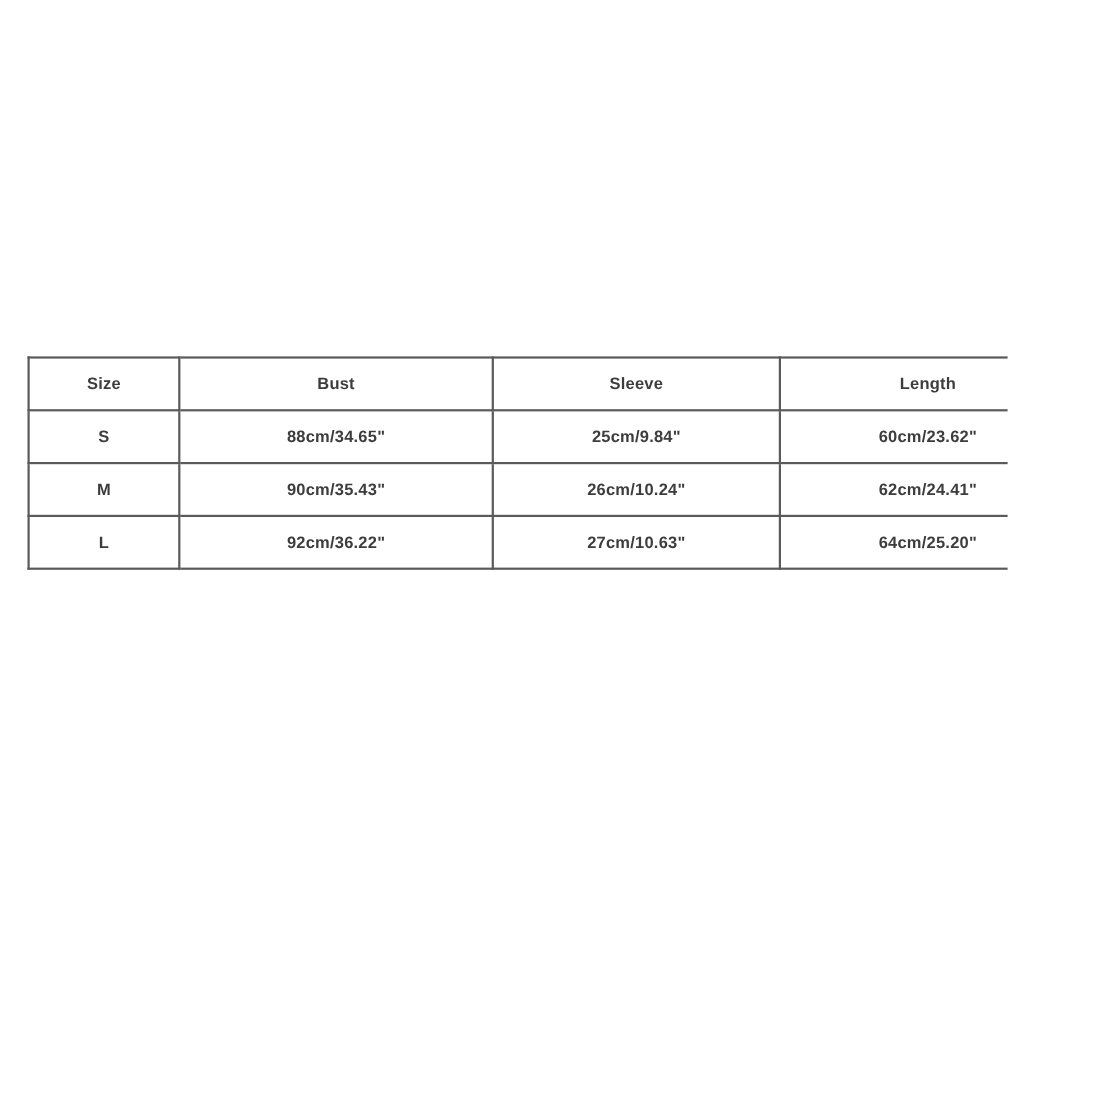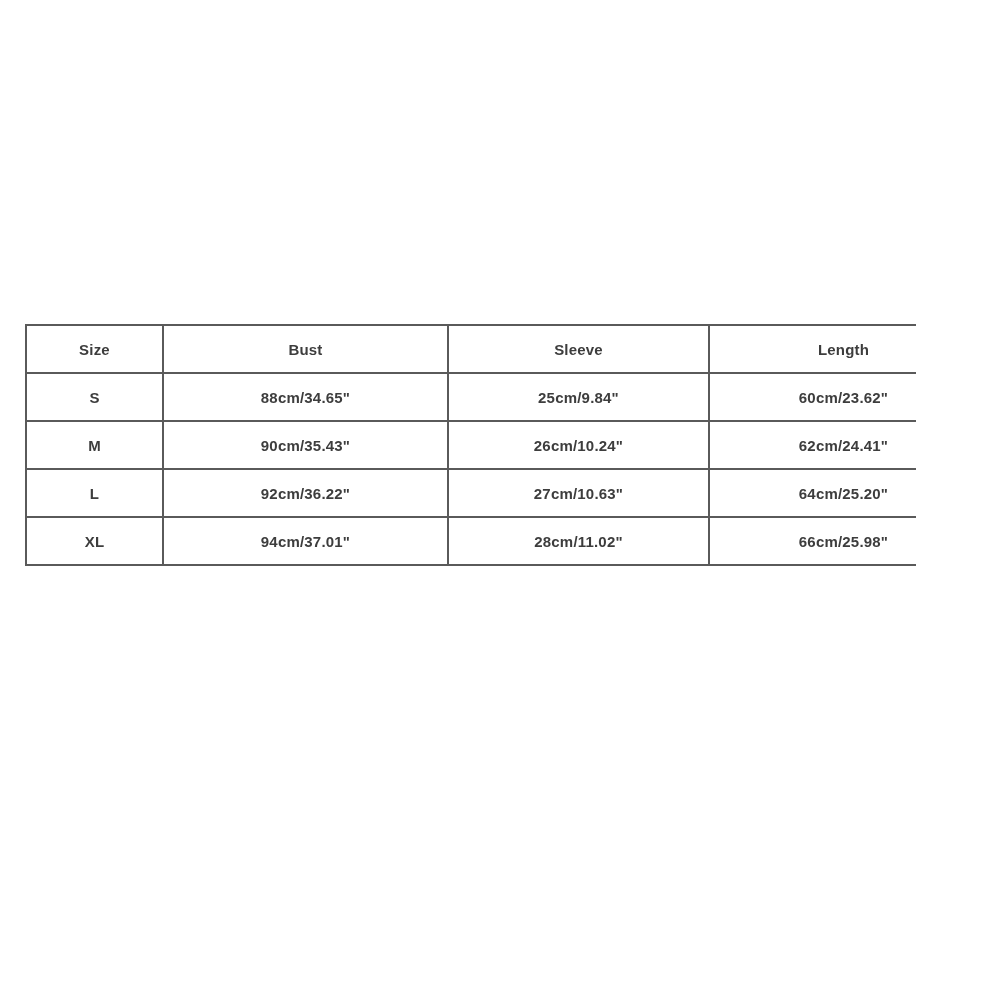--- a/index.html
+++ b/index.html
@@ -72,21 +72,15 @@
           <td>90cm/35.43"</td>
           <td>26cm/10.24"</td>
           <td>62cm/24.41"</td>
         </tr>
         <tr>
           <td>L</td>
           <td>92cm/36.22"</td>
           <td>27cm/10.63"</td>
           <td>64cm/25.20"</td>
         </tr>
-        <tr>
-          <td>XL</td>
-          <td>94cm/37.01"</td>
-          <td>28cm/11.02"</td>
-          <td>66cm/25.98"</td>
-        </tr>
       </tbody>
   </table>
 </div>
 
 </body></html>

